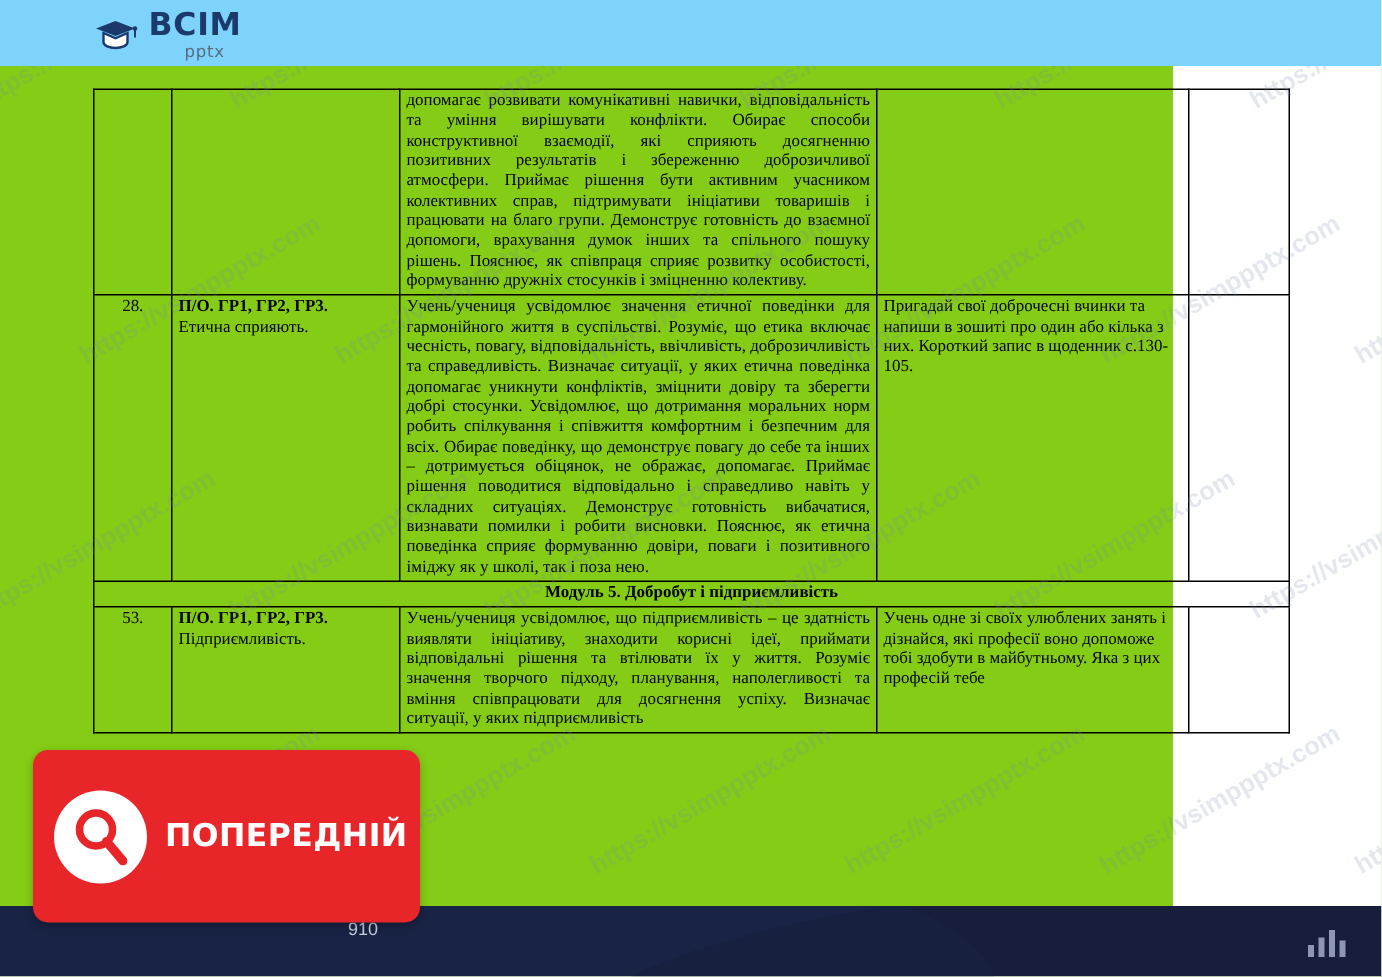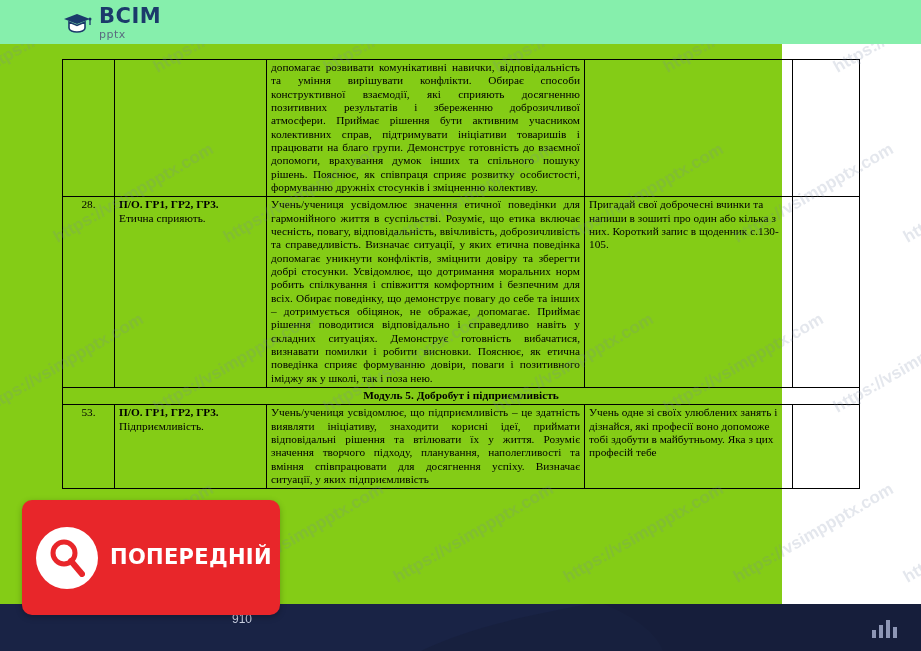--- a/index.html
+++ b/index.html
@@ -14,21 +14,21 @@
     position: relative;
     width: 921px; height: 651px;
     background: #ffffff;
     overflow: hidden;
   }
 
   
   #header {
     position: absolute;
     left: 0; top: 0; width: 921px; height: 44px;
-    background: #86efac;
+    background: #7dd3fc;
     z-index: 6;
   }
   #logo {
     position: absolute;
     left: 62px; top: 6px;
     display: flex;
     align-items: center;
     gap: 7px;
   }
   #logo .cap {
@@ -47,20 +47,21 @@
     font-size: 21px;
     color: #1b3a6b;
     letter-spacing: 0.5px;
   }
   #logo .brandsub {
     font-family: "DejaVu Sans", sans-serif;
     font-size: 11px;
     color: #5a6b80;
     margin-top: 2px;
     letter-spacing: 0.5px;
+    margin-left: 24px;
   }
 
   
   #doc {
     position: absolute;
     left: 0; top: 44px;
     width: 782px; height: 560px;
     background: #84cc16;
   }
   table.doc {

